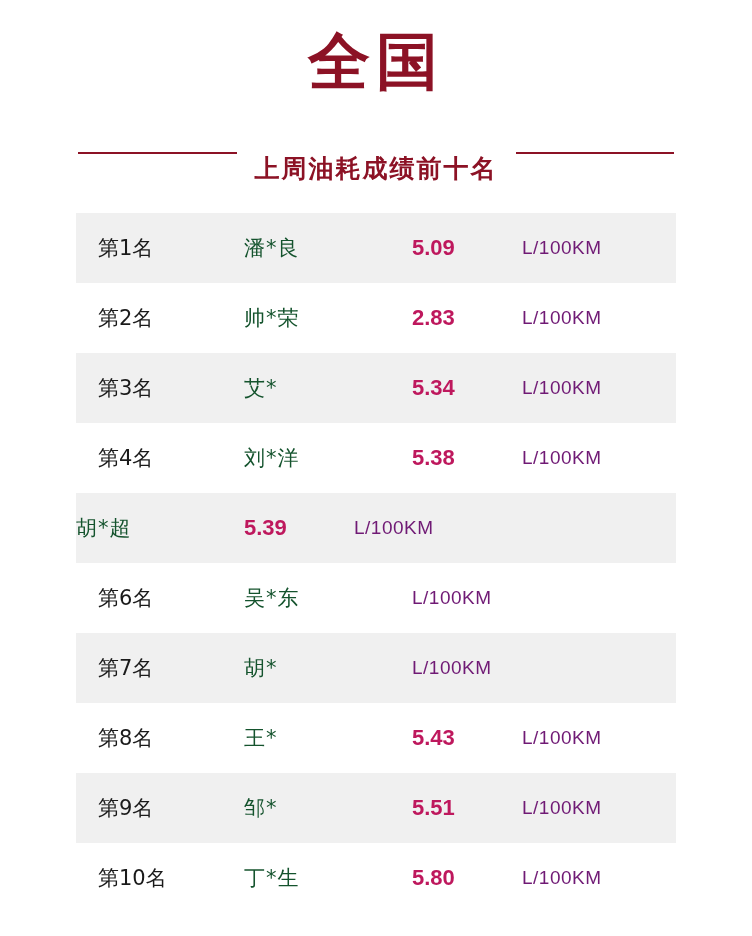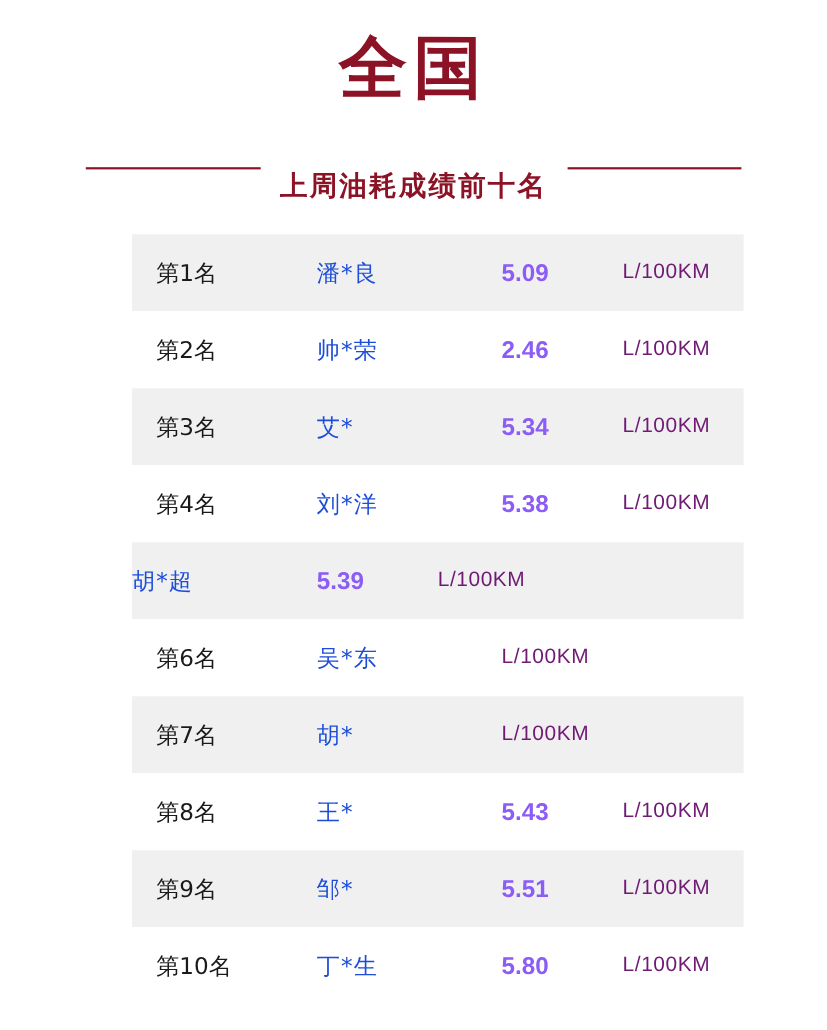--- a/index.html
+++ b/index.html
@@ -54,49 +54,48 @@
   }
   .table {
     margin: 28px auto 0 auto;
     width: 600px;
   }
   .row {
     display: flex;
     align-items: center;
     height: 70px;
     box-sizing: border-box;
-    margin-left: 44px;
   }
   .row.odd {
     background: #f0f0f0;
   }
   .row.even {
     background: #ffffff;
   }
   .cell-rank {
     width: 168px;
     padding-left: 22px;
     box-sizing: border-box;
     font-size: 21px;
     color: #1a1a1a;
     font-family: "DejaVu Sans", "Liberation Sans", sans-serif;
   }
   .cell-name {
     width: 168px;
     box-sizing: border-box;
     font-size: 21px;
-    color: #1d4ed8;
+    color: #14532d;
     letter-spacing: 1px;
     font-family: "DejaVu Sans", "Liberation Sans", sans-serif;
   }
   .cell-value {
     width: 110px;
     box-sizing: border-box;
     font-size: 22px;
-    color: #8b5cf6;
+    color: #be185d;
     font-weight: bold;
     text-align: left;
   }
   .cell-unit {
     flex: 1 1 auto;
     box-sizing: border-box;
     font-size: 19px;
     color: #701a75;
     letter-spacing: 0.5px;
   }
@@ -117,21 +116,21 @@
   <div class="table" id="ranking-table">
       <div class="row odd">
         <div class="cell-rank">第1名</div>
         <div class="cell-name">潘*良</div>
         <div class="cell-value">5.09</div>
         <div class="cell-unit">L/100KM</div>
       </div>
       <div class="row even">
         <div class="cell-rank">第2名</div>
         <div class="cell-name">帅*荣</div>
-        <div class="cell-value">2.46</div>
+        <div class="cell-value">2.83</div>
         <div class="cell-unit">L/100KM</div>
       </div>
       <div class="row odd">
         <div class="cell-rank">第3名</div>
         <div class="cell-name">艾*</div>
         <div class="cell-value">5.34</div>
         <div class="cell-unit">L/100KM</div>
       </div>
       <div class="row even">
         <div class="cell-rank">第4名</div>

